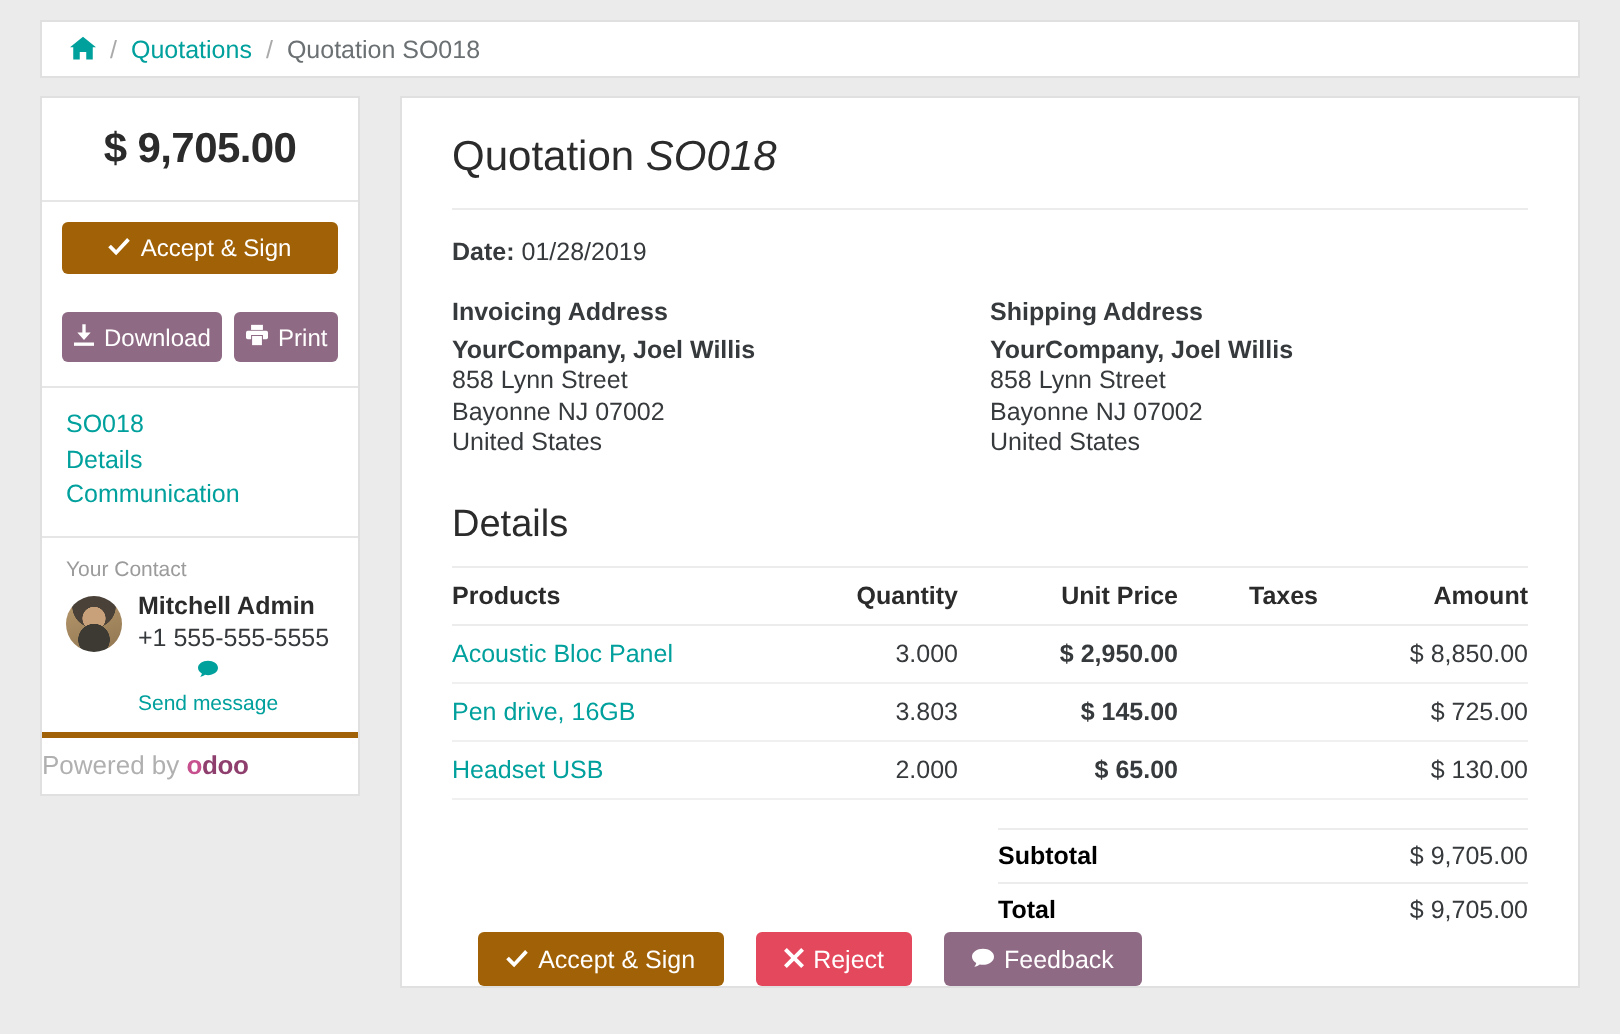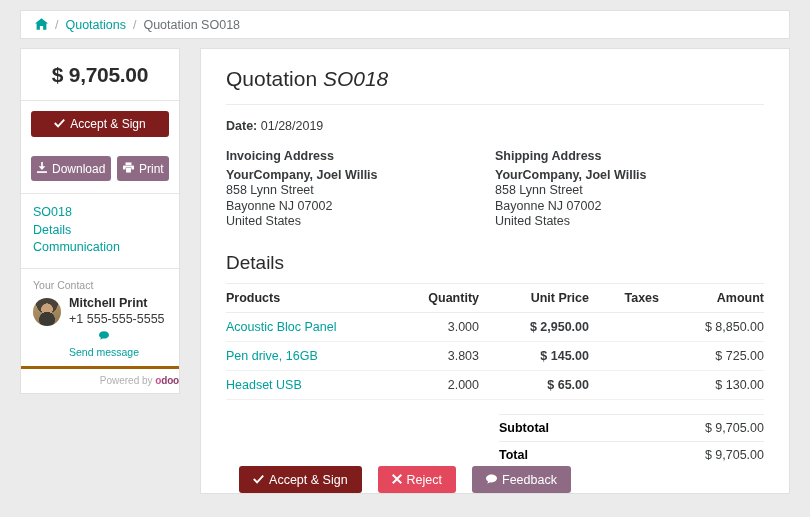--- a/index.html
+++ b/index.html
@@ -46,21 +46,21 @@
   }
   .btn-group { padding: 10px 10px 12px; border-bottom: 1px solid #e6e6e6; }
   .btn {
     display: inline-flex; align-items: center; justify-content: center;
     gap: 5px;
     border: none; border-radius: 3px;
     color: #fff; font-size: 12px;
     cursor: pointer;
     font-family: "Liberation Sans", sans-serif;
   }
-  .btn-teal { background: #7f1d1d; }
+  .btn-teal { background: #a16207; }
   .btn-purple { background: #8f6a84; }
   .btn-red { background: #e4485d; }
   .btn-accept-side { width: 100%; height: 26px; font-weight: normal; }
   .btn-row { display: flex; gap: 6px; margin-top: 19px; }
   .btn-dl { flex: 1 1 auto; height: 25px; }
   .btn-pr { width: 52px; height: 25px; }
 
   .navlinks { padding: 10px 12px 11px; border-bottom: 1px solid #e6e6e6; }
   .navlinks a {
     display: block; color: #00a09d; text-decoration: none;
@@ -82,22 +82,22 @@
   }
   .contact-name { font-weight: bold; font-size: 12.5px; color: #2b2b2b; line-height: 15px; }
   .contact-phone { font-size: 12.5px; color: #373a3c; line-height: 16px; }
   .send-msg {
     display: inline-flex; align-items: center; gap: 4px;
     color: #00a09d; font-size: 10.5px; text-decoration: none;
     margin-top: 3px;
     flex-direction: column;
   }
   .powered {
-    padding: 6px 0 7px; text-align: right;
-    color: #b0b0b0; font-size: 10px;
+    padding: 6px 0 7px; text-align: left;
+    color: #b0b0b0; font-size: 13px;
   }
   .odoo-logo { font-weight: bold; color: #8f3f6e; letter-spacing: -0.2px; }
   .odoo-logo .o1 { color: #c7508f; }
 
   
   .main {
     position: absolute; left: 180px; top: 0;
     width: 590px; min-height: 403px;
     background: #fff;
     border: 1px solid #e0e0e0;
@@ -217,21 +217,21 @@
       <a href="#">SO018</a>
       <a href="#">Details</a>
       <a href="#">Communication</a>
     </nav>
 
     <div class="contact">
       <div class="contact-title">Your Contact</div>
       <div class="contact-row">
         <div class="avatar"></div>
         <div>
-          <div class="contact-name">Mitchell Print</div>
+          <div class="contact-name">Mitchell Admin</div>
           <div class="contact-phone">+1 555-555-5555</div>
           <a class="send-msg" href="#">
             <span>
               <svg width="10" height="9" viewBox="0 0 12 10" aria-hidden="true">
                 <path fill="#00a09d" d="M6 0C2.7 0 0 1.9 0 4.3c0 1.4.9 2.6 2.3 3.4-.1.7-.5 1.5-1.1 2.1 1.2-.2 2.3-.7 3-1.3.6.1 1.2.2 1.8.2 3.3 0 6-1.9 6-4.4S9.3 0 6 0z"></path>
               </svg>
             </span>
             <span>Send message</span>
           </a>
         </div>

